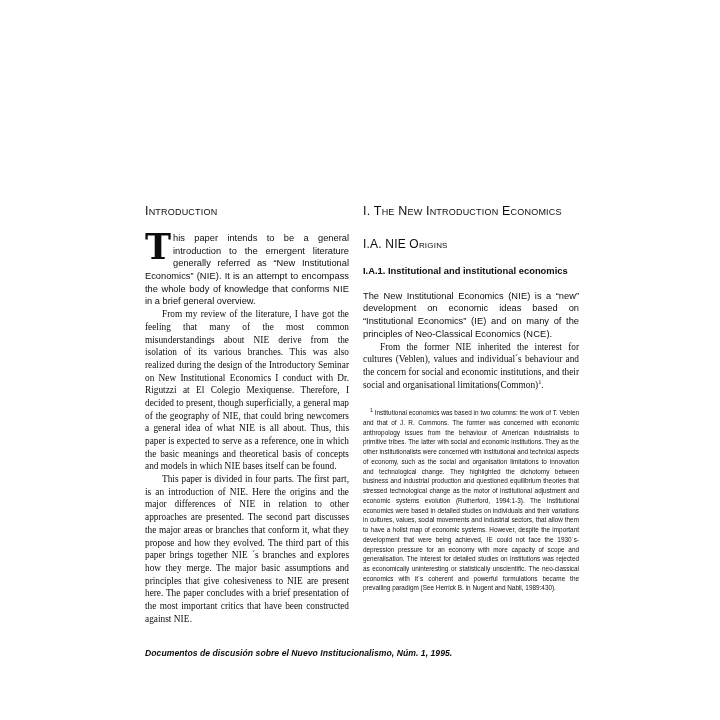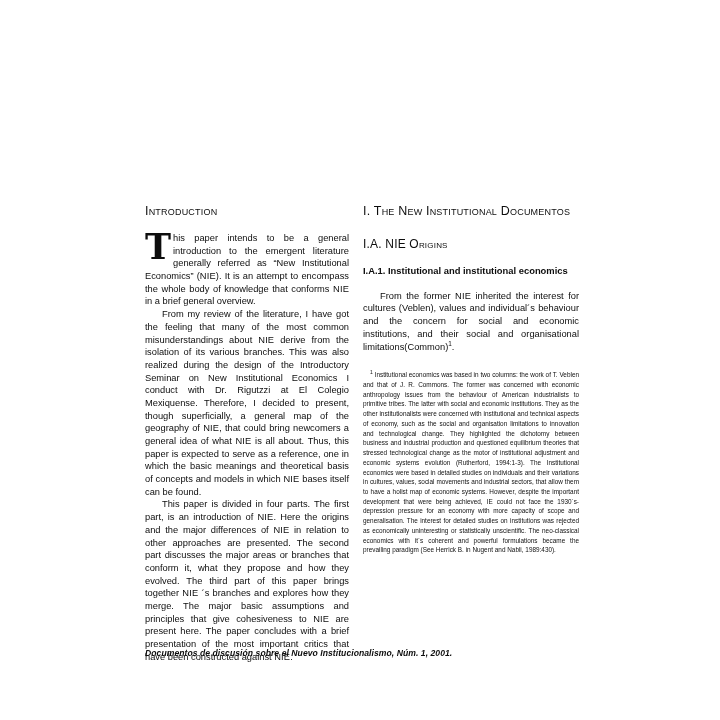--- a/index.html
+++ b/index.html
@@ -73,20 +73,21 @@
     text-align: justify;
     text-justify: inter-word;
     margin: 0;
     hyphens: manual;
   }
   p.body + p.body {
     margin-top: 0;
   }
   p.indent {
     text-indent: 17px;
+    font-family: Liberation Serif, serif;
   }
 
   
   .dropcap-para {
     position: relative;
   }
   .dropcap {
     float: left;
     font-family: "DejaVu Serif", serif;
     font-weight: 700;
@@ -155,31 +156,32 @@
 
       <p class="body dropcap-para"><span class="dropcap">T</span><span>his paper intends to be a general introduction to the emergent literature generally referred as “New Institutional Economics” (<span class="sc">NIE</span>). It is an attempt to encompass the whole body of knowledge that conforms <span class="sc">NIE</span> in a brief general overview.</span></p>
 
       <p class="body indent">From my review of the literature, I have got the feeling that many of the most common misunderstandings about <span class="sc">NIE</span> derive from the isolation of its various branches. This was also realized during the design of the Introductory Seminar on New Institutional Economics I conduct with Dr. Rigutzzi at El Colegio Mexiquense. Therefore, I decided to present, though superficially, a general map of the geography of <span class="sc">NIE</span>, that could bring newcomers a general idea of what <span class="sc">NIE</span> is all about. Thus, this paper is expected to serve as a reference, one in which the basic meanings and theoretical basis of concepts and models in which <span class="sc">NIE</span> bases itself can be found.</p>
 
       <p class="body indent">This paper is divided in four parts. The first part, is an introduction of <span class="sc">NIE</span>. Here the origins and the major differences of <span class="sc">NIE</span> in relation to other approaches are presented. The second part discusses the major areas or branches that conform it, what they propose and how they evolved. The third part of this paper brings together <span class="sc">NIE</span> ´s branches and explores how they merge. The major basic assumptions and principles that give cohesiveness to <span class="sc">NIE</span> are present here. The paper concludes with a brief presentation of the most important critics that have been constructed against <span class="sc">NIE</span>.</p>
     </div>
 
     <div class="col-right">
 
-      <h1 class="sec-h1">I. The New Institutional Documentos</h1>
+      <h1 class="sec-h1">I. The New Introduction Economics</h1>
 
       <h2 class="sec-h2">I.A. <span class="sc">NIE</span> Origins</h2>
 
       <h3 class="sec-h3">I.A.1. Institutional and institutional economics</h3>
 
+      <p class="body">The New Institutional Economics (<span class="sc">NIE</span>) is a “new” development on economic ideas based on “Institutional Economics” (<span class="sc">IE</span>) and on many of the principles of Neo-Classical Economics (<span class="sc">NCE</span>).</p>
 
       <p class="body indent"><span>From the former <span class="sc">NIE</span> inherited the interest for cultures (Veblen), values and individual´s behaviour and the concern for social and economic institutions, and their social and organisational limitations(Common)</span><sup class="fn-ref">1</sup>.</p>
 
       <div class="footnote-block">
         <p class="footnote"><sup>1</sup> <span>Institutional economics was based in two columns: the work of T. Veblen and that of J. R. Commons. The former was concerned with economic anthropology issues from the behaviour of American industrialists to primitive tribes. The latter with social and economic institutions. They as the other institutionalists were concerned with institutional and technical aspects of economy, such as the social and organisation limitations to innovation and technological change. They highlighted the dichotomy between business and industrial production and questioned equilibrium theories that stressed technological change as the motor of institutional adjustment and economic systems evolution (Rutherford, 1994:1-3). The Institutional economics were based in detailed studies on individuals and their variations in cultures, values, social movements and industrial sectors, that allow them to have a holist map of economic systems. However, despite the important development that were being achieved, <span class="sc">IE</span> could not face the 1930´s-depression pressure for an economy with more capacity of scope and generalisation. The interest for detailed studies on institutions was rejected as economically uninteresting or statistically unscientific. The neo-classical economics with it´s coherent and powerful formulations became the prevailing paradigm (See Herrick B. in Nugent and Nabli, 1989:430).</span></p>
       </div>
 
     </div>
   </div>
 
-  <div class="footer">Documentos de discusión sobre el Nuevo Institucionalismo, Núm. 1, 2001.</div>
+  <div class="footer">Documentos de discusión sobre el Nuevo Institucionalismo, Núm. 1, 1995.</div>
 
 </div>
 
 </body></html>

